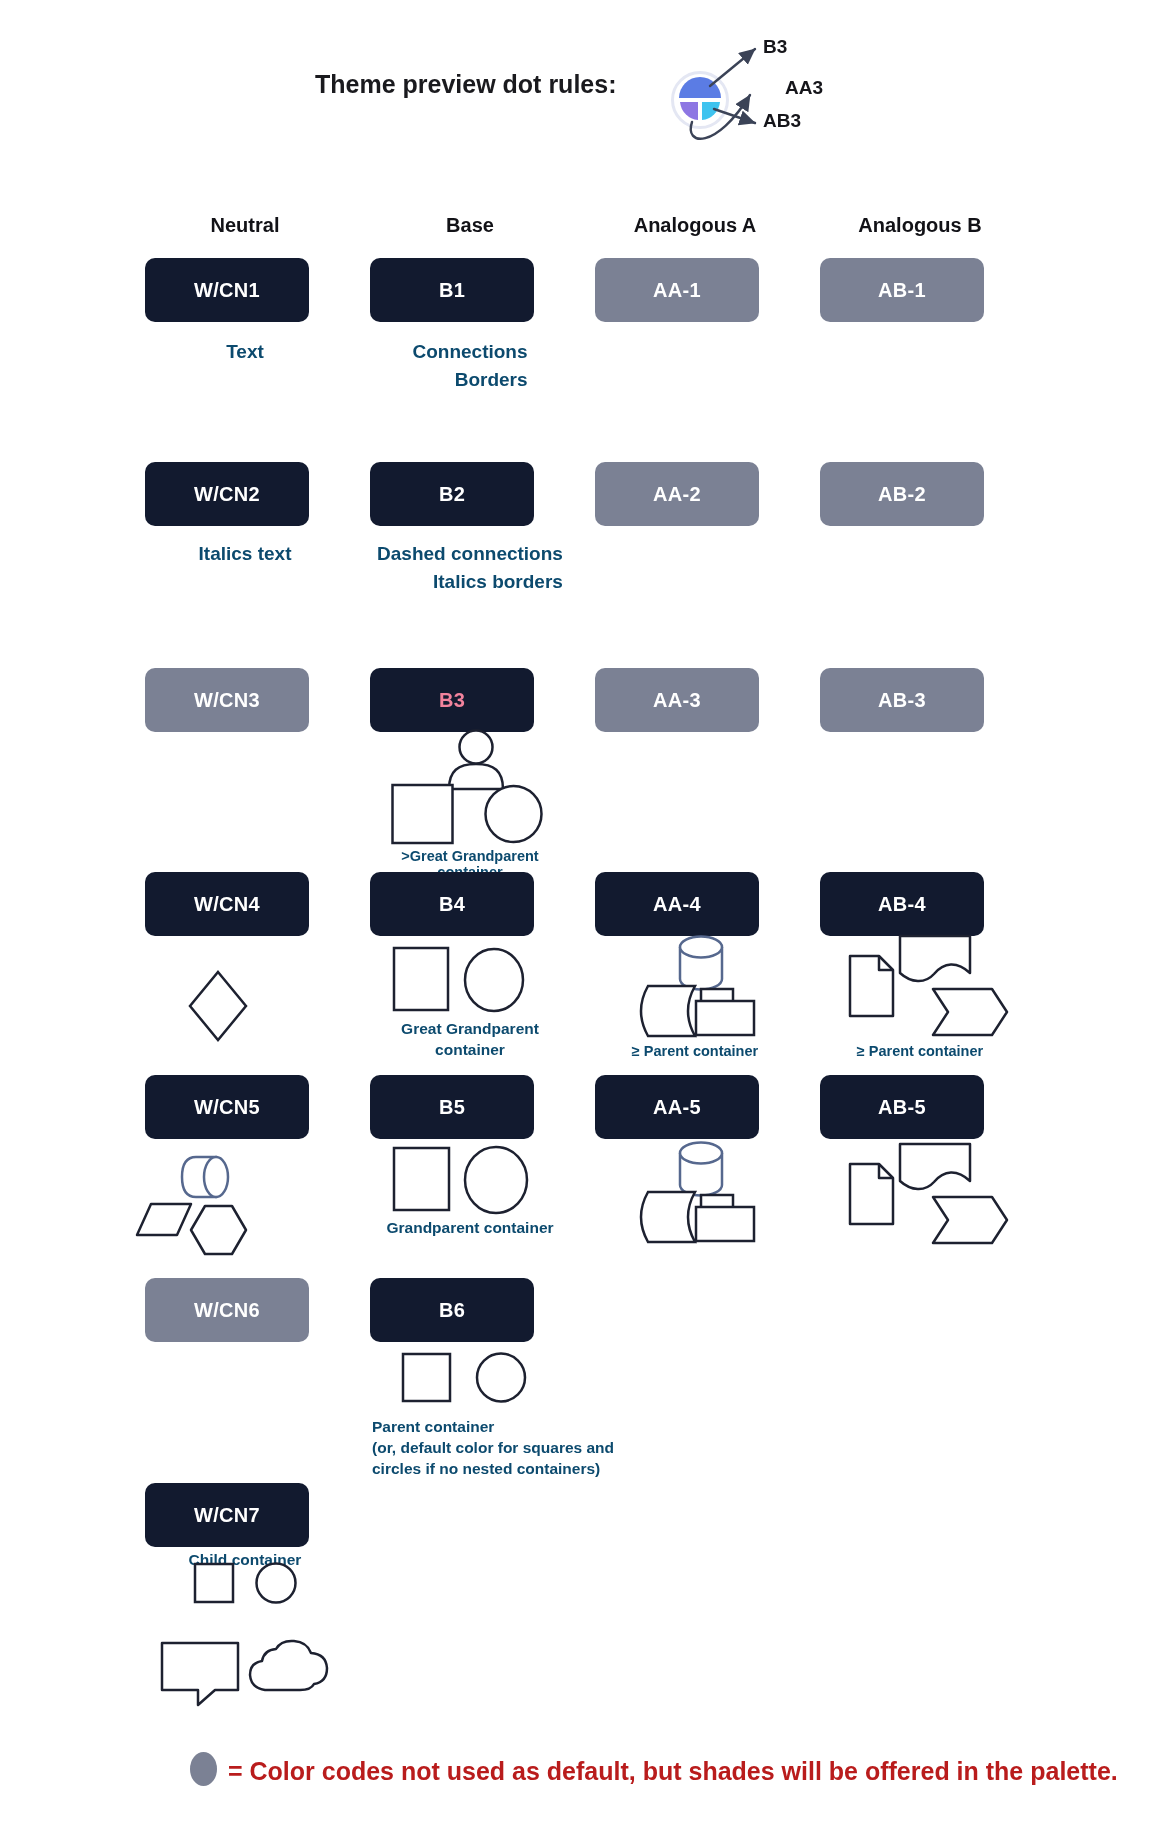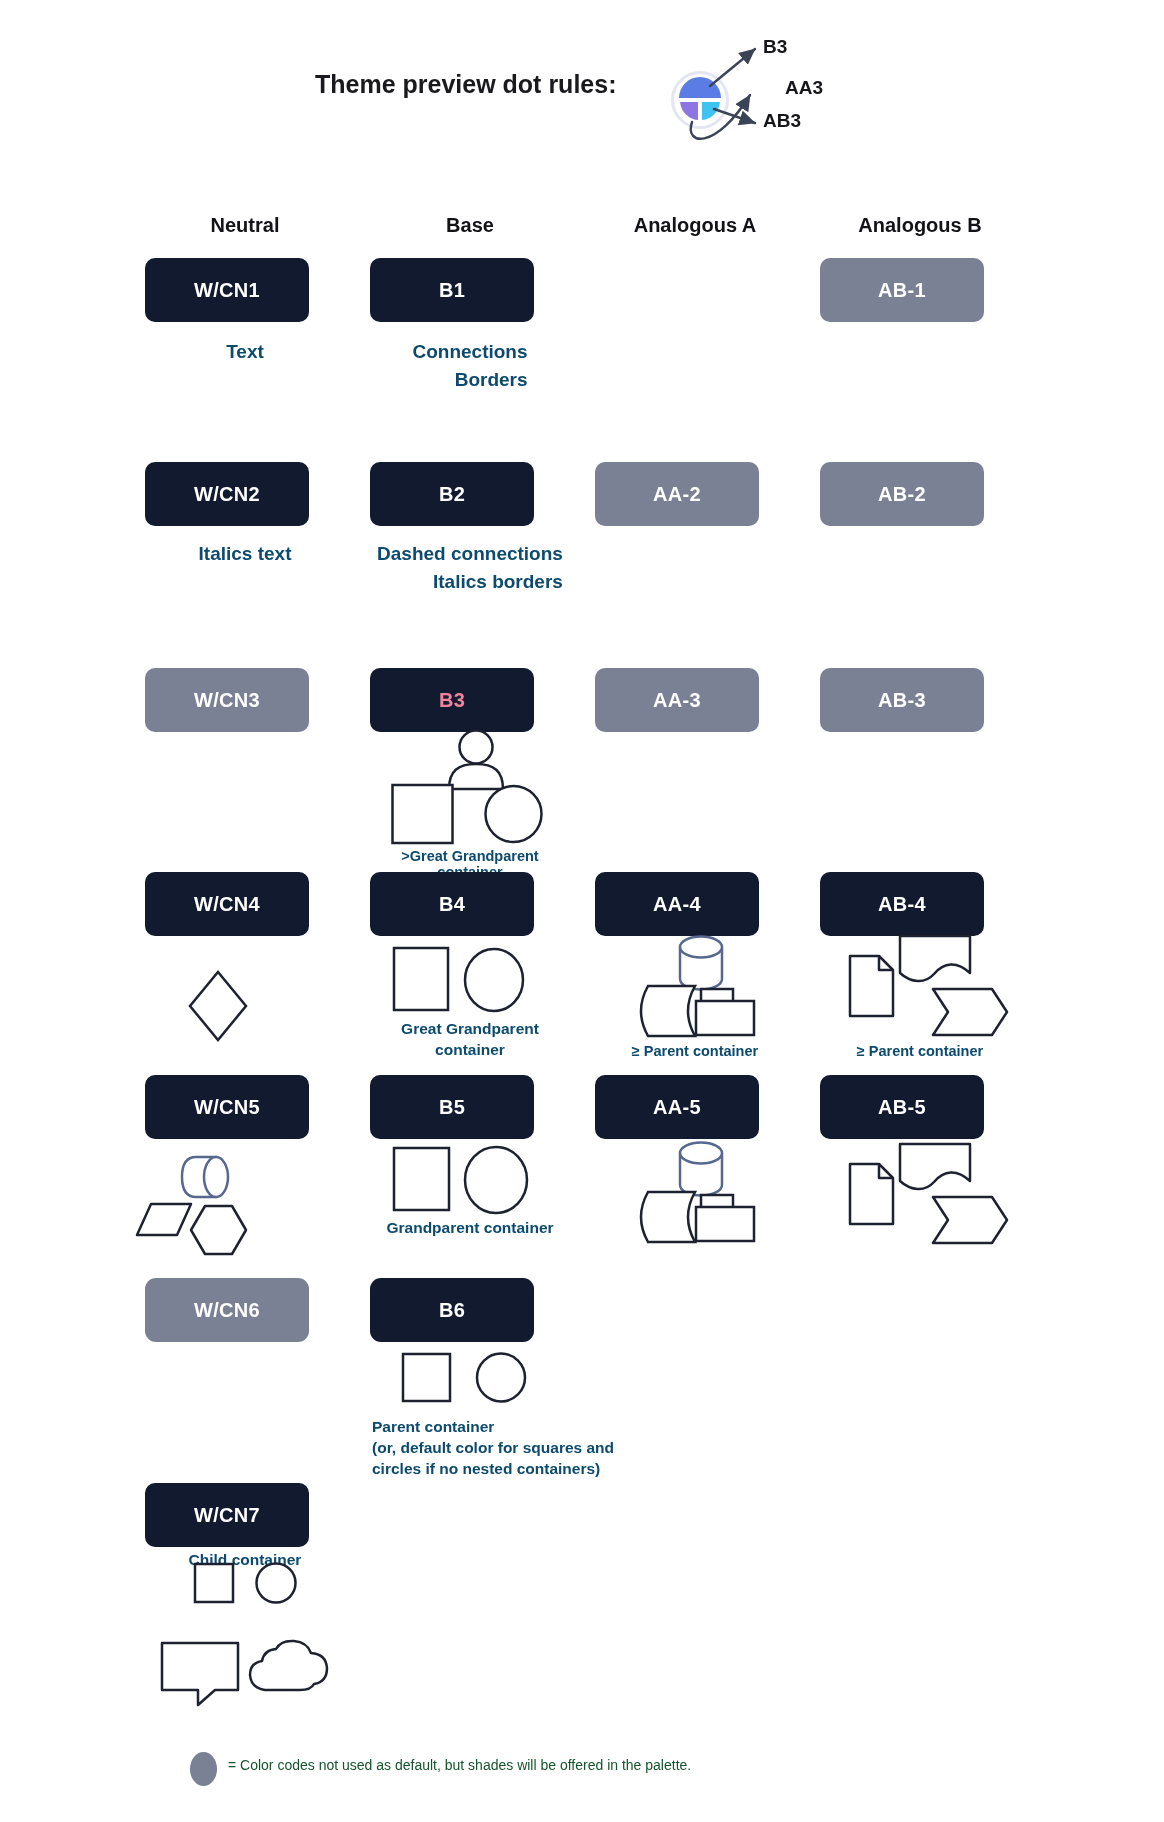--- a/index.html
+++ b/index.html
@@ -8,29 +8,29 @@
   .abs{position:absolute;}
   .title{left:315px;top:70px;font-size:25px;font-weight:600;color:#1a1a1e;}
   .dot-label{font-size:19px;font-weight:600;color:#15151a;}
   .col-header{top:214px;width:200px;text-align:center;font-size:20px;font-weight:700;color:#121217;}
   .pill{width:164px;height:64px;border-radius:10px;display:flex;align-items:center;justify-content:center;
         font-size:20px;font-weight:700;color:#ffffff;letter-spacing:.3px;}
   .dark{background:#121A2F;} .gray{background:#7B8194;}
   .pink{color:#F2839D;}
   .c1{left:145px;} .c2{left:370px;} .c3{left:595px;} .c4{left:820px;}
   .r1{top:258px;} .r2{top:462px;} .r3{top:668px;} .r4{top:872px;}
-  .r5{top:1075px;} .r6{top:1278px;border-radius:11px;} .r7{top:1483px;}
+  .r5{top:1075px;} .r6{top:1278px;} .r7{top:1483px;}
   .cap{font-weight:700;color:#0c4a6e;}
   .cap-lg{font-size:19px;line-height:28px;}
   .cap-md{font-size:15.5px;line-height:21px;}
   .cap-sm{font-size:14.5px;}
   .cap-center{width:200px;text-align:center;}
   .inner-left{display:inline-block;text-align:right;}
   .legend-dot{width:27px;height:34px;border-radius:50%;background:#7B8194;}
-  .legend-text{font-size:14px;font-weight:400;color:#14532d;}
+  .legend-text{font-size:25px;font-weight:700;color:#b91c1c;}
   svg{display:block;overflow:visible;}
 </style>
 </head>
 <body>
 
 <div id="canvas">
 
   <div class="abs title">Theme preview dot rules:</div>
 
   <svg class="abs" style="left:638px;top:22px;" width="145" height="130" viewBox="0 0 145 130">
@@ -53,20 +53,21 @@
   <div class="abs dot-label" style="left:766px;top:77px;margin-left:19px;">AA3</div>
   <div class="abs dot-label" style="left:763px;top:110px;">AB3</div>
 
   <div class="abs col-header c1">Neutral</div>
   <div class="abs col-header c2">Base</div>
   <div class="abs col-header c3">Analogous A</div>
   <div class="abs col-header c4">Analogous B</div>
 
   <div class="abs pill dark r1 c1">W/CN1</div>
   <div class="abs pill dark r1 c2">B1</div>
+  <div class="abs pill gray r1 c3">AA-1</div>
   <div class="abs pill gray r1 c4">AB-1</div>
 
   <div class="abs cap cap-lg cap-center c1" style="top:338px;">Text</div>
   <div class="abs cap cap-lg cap-center c2" style="top:338px;">
     <span class="inner-left"><span>Connections</span><br>
     <span>Borders</span></span>
   </div>
 
   <div class="abs pill dark r2 c1">W/CN2</div>
   <div class="abs pill dark r2 c2">B2</div>

